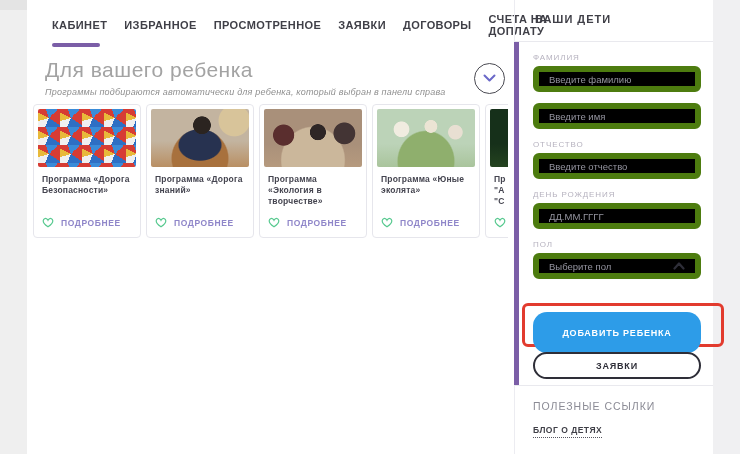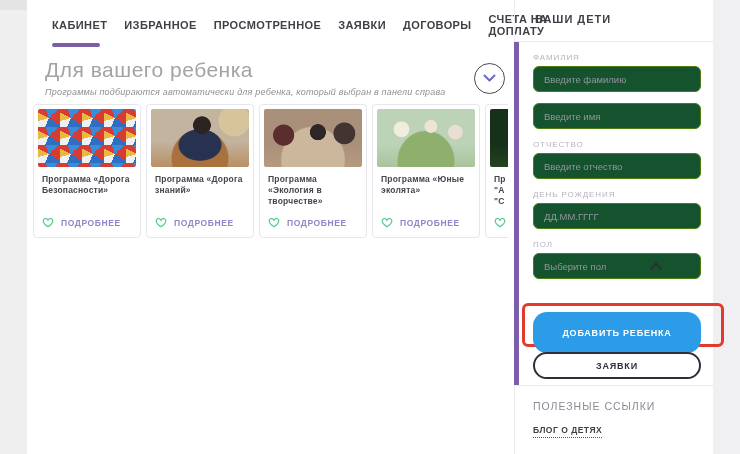--- a/index.html
+++ b/index.html
@@ -55,22 +55,22 @@
   .card-foot { position:absolute; left:8px; bottom:9px; display:flex; align-items:center; gap:7px; cursor:pointer; }
   .card-more { font-size:8.5px; font-weight:bold; color:#8f86c9; letter-spacing:.6px; }
 
   
   .sidebar-divider-v { position:absolute; left:514px; top:0; width:1px; height:454px; background:#ececf1; }
   .sidebar-title { position:absolute; left:535px; top:13px; font-size:11px; font-weight:bold; color:#3f3f47; letter-spacing:1px; }
   .sidebar-hr1 { position:absolute; left:515px; top:41px; width:198px; height:1px; background:#e9e9ee; }
   .purple-strip { position:absolute; left:514px; top:42px; width:5px; height:343px; background:#7b5ea7; }
   .form { position:absolute; left:533px; top:53px; width:168px; }
   .f-label { font-size:8px; color:#b6b2bf; letter-spacing:.9px; margin-bottom:4px; }
-  .f-input { width:168px; height:26px; background:#14532d; border:1px solid #4d7c0f; border-radius:6px; font-size:9.5px; color:#9595a0; padding:0 10px; display:flex; align-items:center; margin-bottom:11px; }
-  .f-select { margin-bottom:0; cursor:pointer;gap:44px; }
+  .f-input { width:168px; height:26px; background:#000000; border:6px solid #4d7c0f; border-radius:6px; font-size:9.5px; color:#9595a0; padding:0 10px; display:flex; align-items:center; margin-bottom:11px; }
+  .f-select { justify-content:space-between; margin-bottom:0; cursor:pointer;gap:44px; }
 
   .red-box { position:absolute; left:522px; top:303px; width:202px; height:44px; border:3px solid #e23b2e; border-radius:6px; }
   .btn-blue { position:absolute; left:533px; top:312px; width:168px; height:41px; background:#2d9ce8; border:none; border-radius:14px; color:#fff; font-family:"Liberation Sans",sans-serif; font-size:9px; font-weight:bold; letter-spacing:.8px; cursor:pointer; }
   .btn-back { position:absolute; left:533px; top:352px; width:168px; height:27px; background:#fff; border:2px solid #2e2e38; border-radius:14px; color:#2e2e38; font-family:"Liberation Sans",sans-serif; font-size:9px; font-weight:bold; letter-spacing:.8px; cursor:pointer; }
   .sidebar-hr2 { position:absolute; left:515px; top:385px; width:198px; height:1px; background:#e9e9ee; }
   .useful-title { position:absolute; left:533px; top:400px; font-size:10.5px; color:#8b8b95; letter-spacing:1px; }
   .blog-link { position:absolute; left:533px; top:425px; font-size:8.5px; font-weight:bold; color:#3f3f47; letter-spacing:.5px; border-bottom:1px dotted #55555f; padding-bottom:2px; cursor:pointer; }
 </style>
 </head>
 <body>

